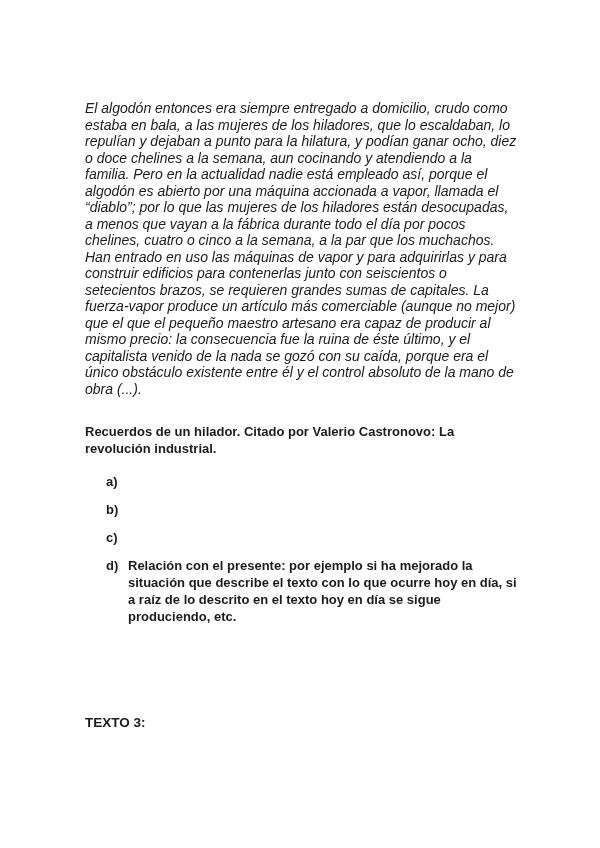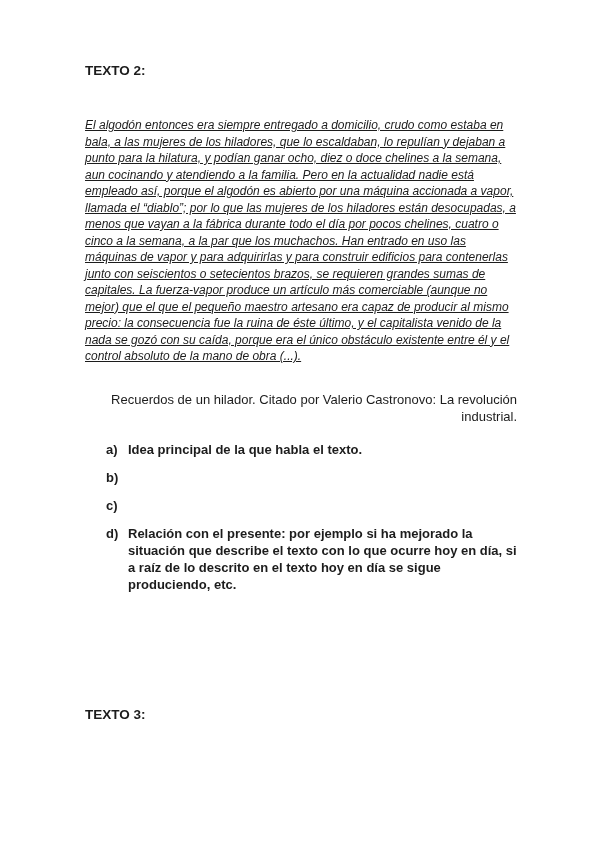--- a/index.html
+++ b/index.html
@@ -19,32 +19,30 @@
     overflow: hidden;
   }
   .heading {
     font-size: 13.5px;
     font-weight: bold;
     margin: 0;
     line-height: 17px;
   }
   .quote-paragraph {
     font-style: italic;
-    font-size: 12px;
+    font-size: 14px;
     line-height: 16.5px;
     margin: 38px 0 0 0;
     text-align: left;
-    text-decoration: underline;
   }
   .citation {
-    font-weight: normal;
+    font-weight: bold;
     font-size: 13px;
     line-height: 17px;
     margin: 26px 0 16px 0;
-    text-align: right;
   }
   .questions {
     list-style: none;
     margin: 10px 0 0 0;
     padding: 0;
   }
   .questions li {
     display: flex;
     margin-top: 11px;
     font-weight: bold;
@@ -53,38 +51,36 @@
   }
   .q-label {
     flex-shrink: 0;
     width: 17px;
     margin-left: 21px;
   }
   .q-text {
     padding-left: 5px;
   }
   .texto3 {
-    margin-top: 113px;
+    margin-top: 89px;
   }
 </style>
 </head>
 <body>
 
 <div class="page">
 
-  <h2 class="heading">TEXTO 2:</h2>
 
   <p class="quote-paragraph">El algodón entonces era siempre entregado a domicilio, crudo como estaba en bala, a las mujeres de los hiladores, que lo escaldaban, lo repulían y dejaban a punto para la hilatura, y podían ganar ocho, diez o doce chelines a la semana, aun cocinando y atendiendo a la familia. Pero en la actualidad nadie está empleado así, porque el algodón es abierto por una máquina accionada a vapor, llamada el “diablo”; por lo que las mujeres de los hiladores están desocupadas, a menos que vayan a la fábrica durante todo el día por pocos chelines, cuatro o cinco a la semana, a la par que los muchachos. Han entrado en uso las máquinas de vapor y para adquirirlas y para construir edificios para contenerlas junto con seiscientos o setecientos brazos, se requieren grandes sumas de capitales. La fuerza-vapor produce un artículo más comerciable (aunque no mejor) que el que el pequeño maestro artesano era capaz de producir al mismo precio: la consecuencia fue la ruina de éste último, y el capitalista venido de la nada se gozó con su caída, porque era el único obstáculo existente entre él y el control absoluto de la mano de obra (...).</p>
 
   <p class="citation">Recuerdos de un hilador. Citado por Valerio Castronovo: La revolución industrial.</p>
 
   <ol class="questions">
     <li>
       <span class="q-label">a)</span>
-      <span class="q-text">Idea principal de la que habla el texto.</span>
     </li>
     <li>
       <span class="q-label">b)</span>
     </li>
     <li>
       <span class="q-label">c)</span>
     </li>
     <li>
       <span class="q-label">d)</span>
       <span class="q-text">Relación con el presente: por ejemplo si ha mejorado la situación que describe el texto con lo que ocurre hoy en día, si a raíz de lo descrito en el texto hoy en día se sigue produciendo, etc.</span>

